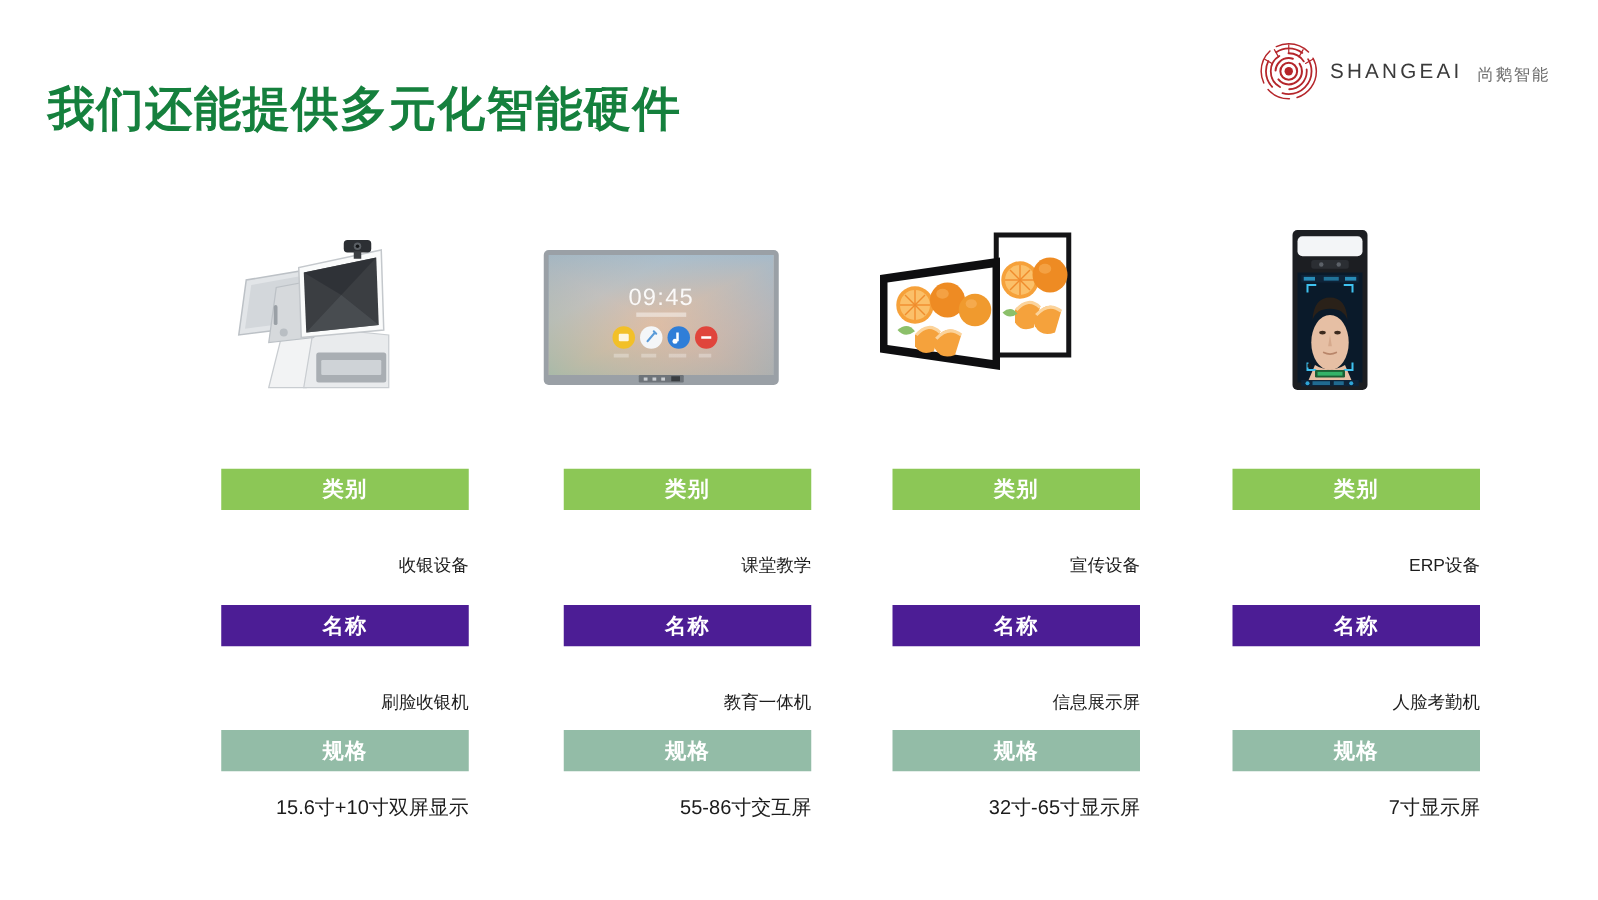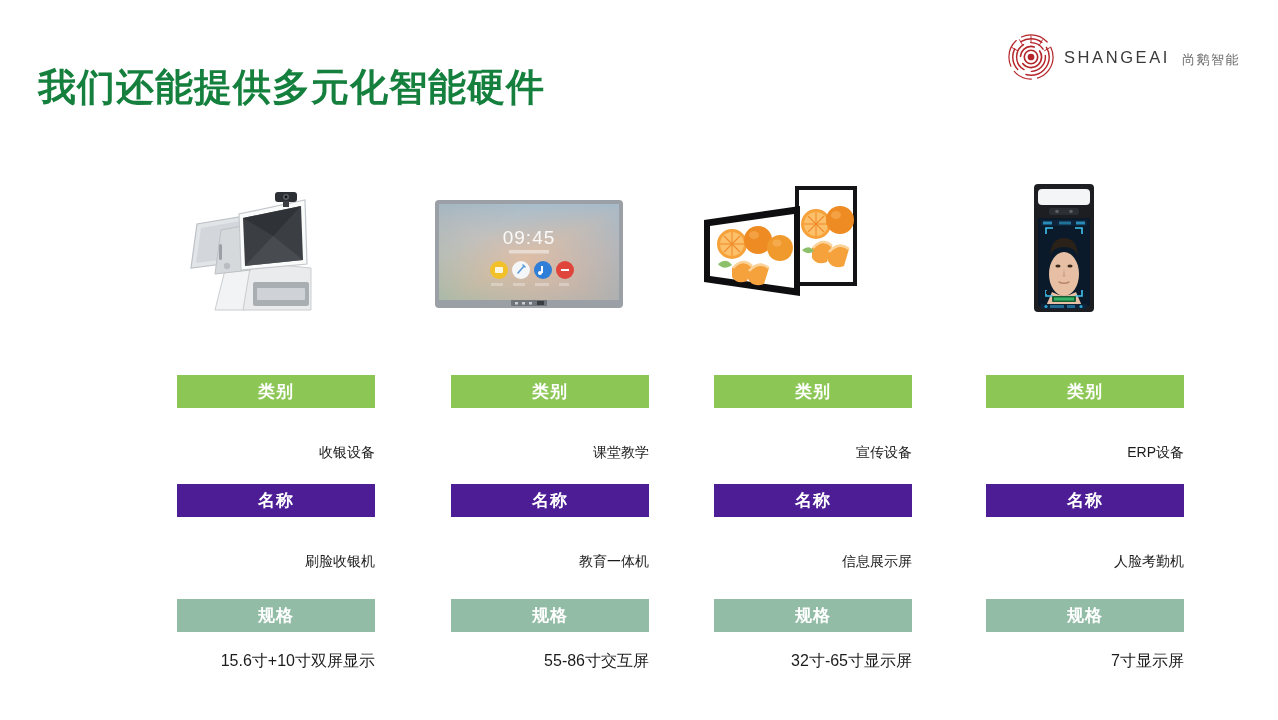--- a/index.html
+++ b/index.html
@@ -85,21 +85,21 @@
     display: flex;
     align-items: center;
     justify-content: center;
     color: #ffffff;
     font-size: 17px;
     font-weight: 600;
     letter-spacing: 1px;
   }
   .bar-category { background: #8CC756; margin-top: 40px; }
   .bar-name     { background: #4c1d95; margin-top: 22px; }
-  .bar-spec     { background: #93BCA7; margin-top: 28px; }
+  .bar-spec     { background: #93BCA7; margin-top: 13px; }
 
   .val {
     font-size: 14px;
     color: #1c1c1c;
     margin-top: 36px;
     text-align: center;
     white-space: nowrap;
   }
   .val-spec { font-size: 16px; margin-top: 19px; }
 </style>

